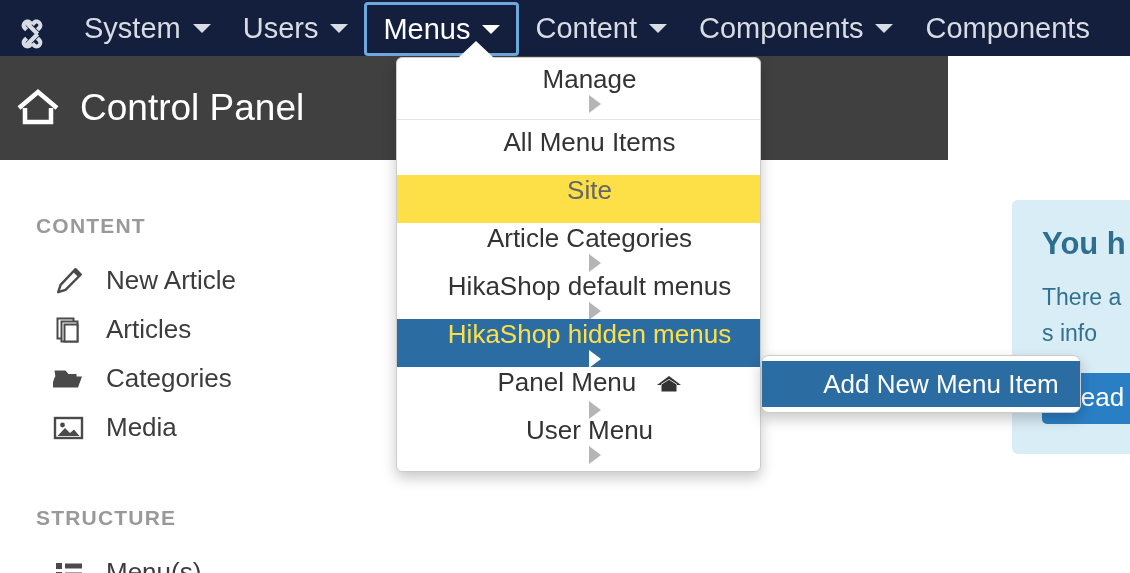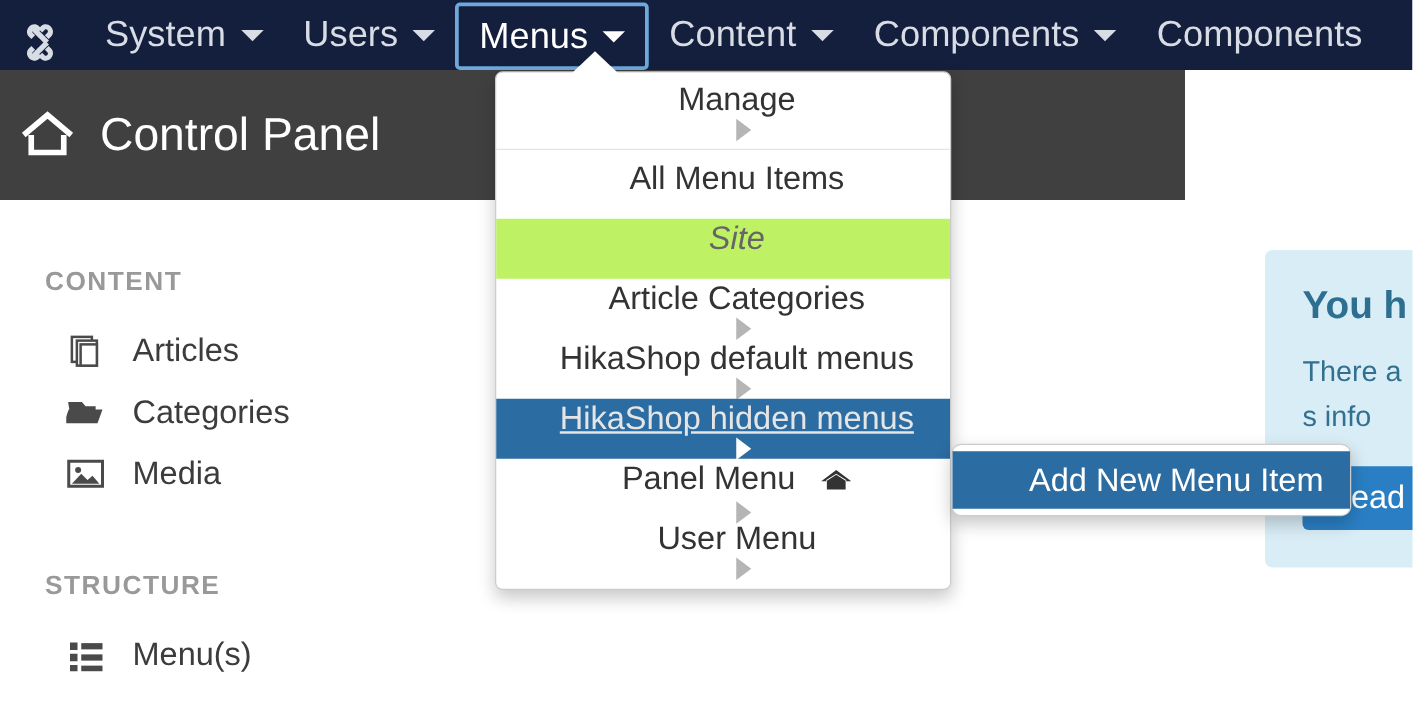--- a/index.html
+++ b/index.html
@@ -213,28 +213,26 @@
   .dd-item .sub-arrow {
     width: 0; height: 0;
     border-top: 9px solid transparent;
     border-bottom: 9px solid transparent;
     border-left: 12px solid #b5b5b5;
     margin-left: 10px;
     flex: 0 0 auto;
   }
   .dd-item.highlight {
     background: #2b6ca3;
-    color: #e5e5e5;
-    text-decoration: underline;
+    color: #fde047;
   }
   .dd-item.highlight .sub-arrow { border-left-color: #ffffff; }
   .dd-item.header-row {
-    background: #bef264;
+    background: #fde047;
     color: #666666;
-    font-style: italic;
   }
   .dd-divider {
     height: 1px;
     background: #e4e4e4;
     margin: 7px 0 7px 0;
   }
   .dd-home-inline {
     display: inline-block;
     margin-left: 12px;
     vertical-align: -3px;
@@ -324,20 +322,30 @@
     </div>
     <div class="page-title">Control Panel</div>
   </div>
 
   <div class="bodyarea">
 
     <div class="sidebar">
 
       <div class="side-heading">CONTENT</div>
 
+      <div class="side-item">
+        <span class="side-icon">
+          <svg width="30" height="30" viewBox="0 0 30 30" aria-hidden="true">
+            <path d="M21.5 3.2 L26.8 8.5 L11.5 23.8 L4.2 26.2 L6.6 18.9 Z" fill="none" stroke="#4a4a4a" stroke-width="2.4" stroke-linejoin="round"></path>
+            <path d="M20 4.8 L25.2 10" stroke="#4a4a4a" stroke-width="2.4"></path>
+            <path d="M21.5 3.2 L26.8 8.5 L24.3 11 L19 5.7 Z" fill="#4a4a4a"></path>
+          </svg>
+        </span>
+        <span>New Article</span>
+      </div>
 
       <div class="side-item">
         <span class="side-icon">
           <svg width="30" height="30" viewBox="0 0 30 30" aria-hidden="true">
             <rect x="3.5" y="3.5" width="16" height="20" fill="none" stroke="#4a4a4a" stroke-width="2"></rect>
             <rect x="7.5" y="6.5" width="16" height="20" fill="#ffffff" stroke="#4a4a4a" stroke-width="2"></rect>
             <rect x="10.5" y="9.5" width="13" height="17" fill="#ffffff" stroke="#4a4a4a" stroke-width="2"></rect>
           </svg>
         </span>
         <span>Articles</span>

